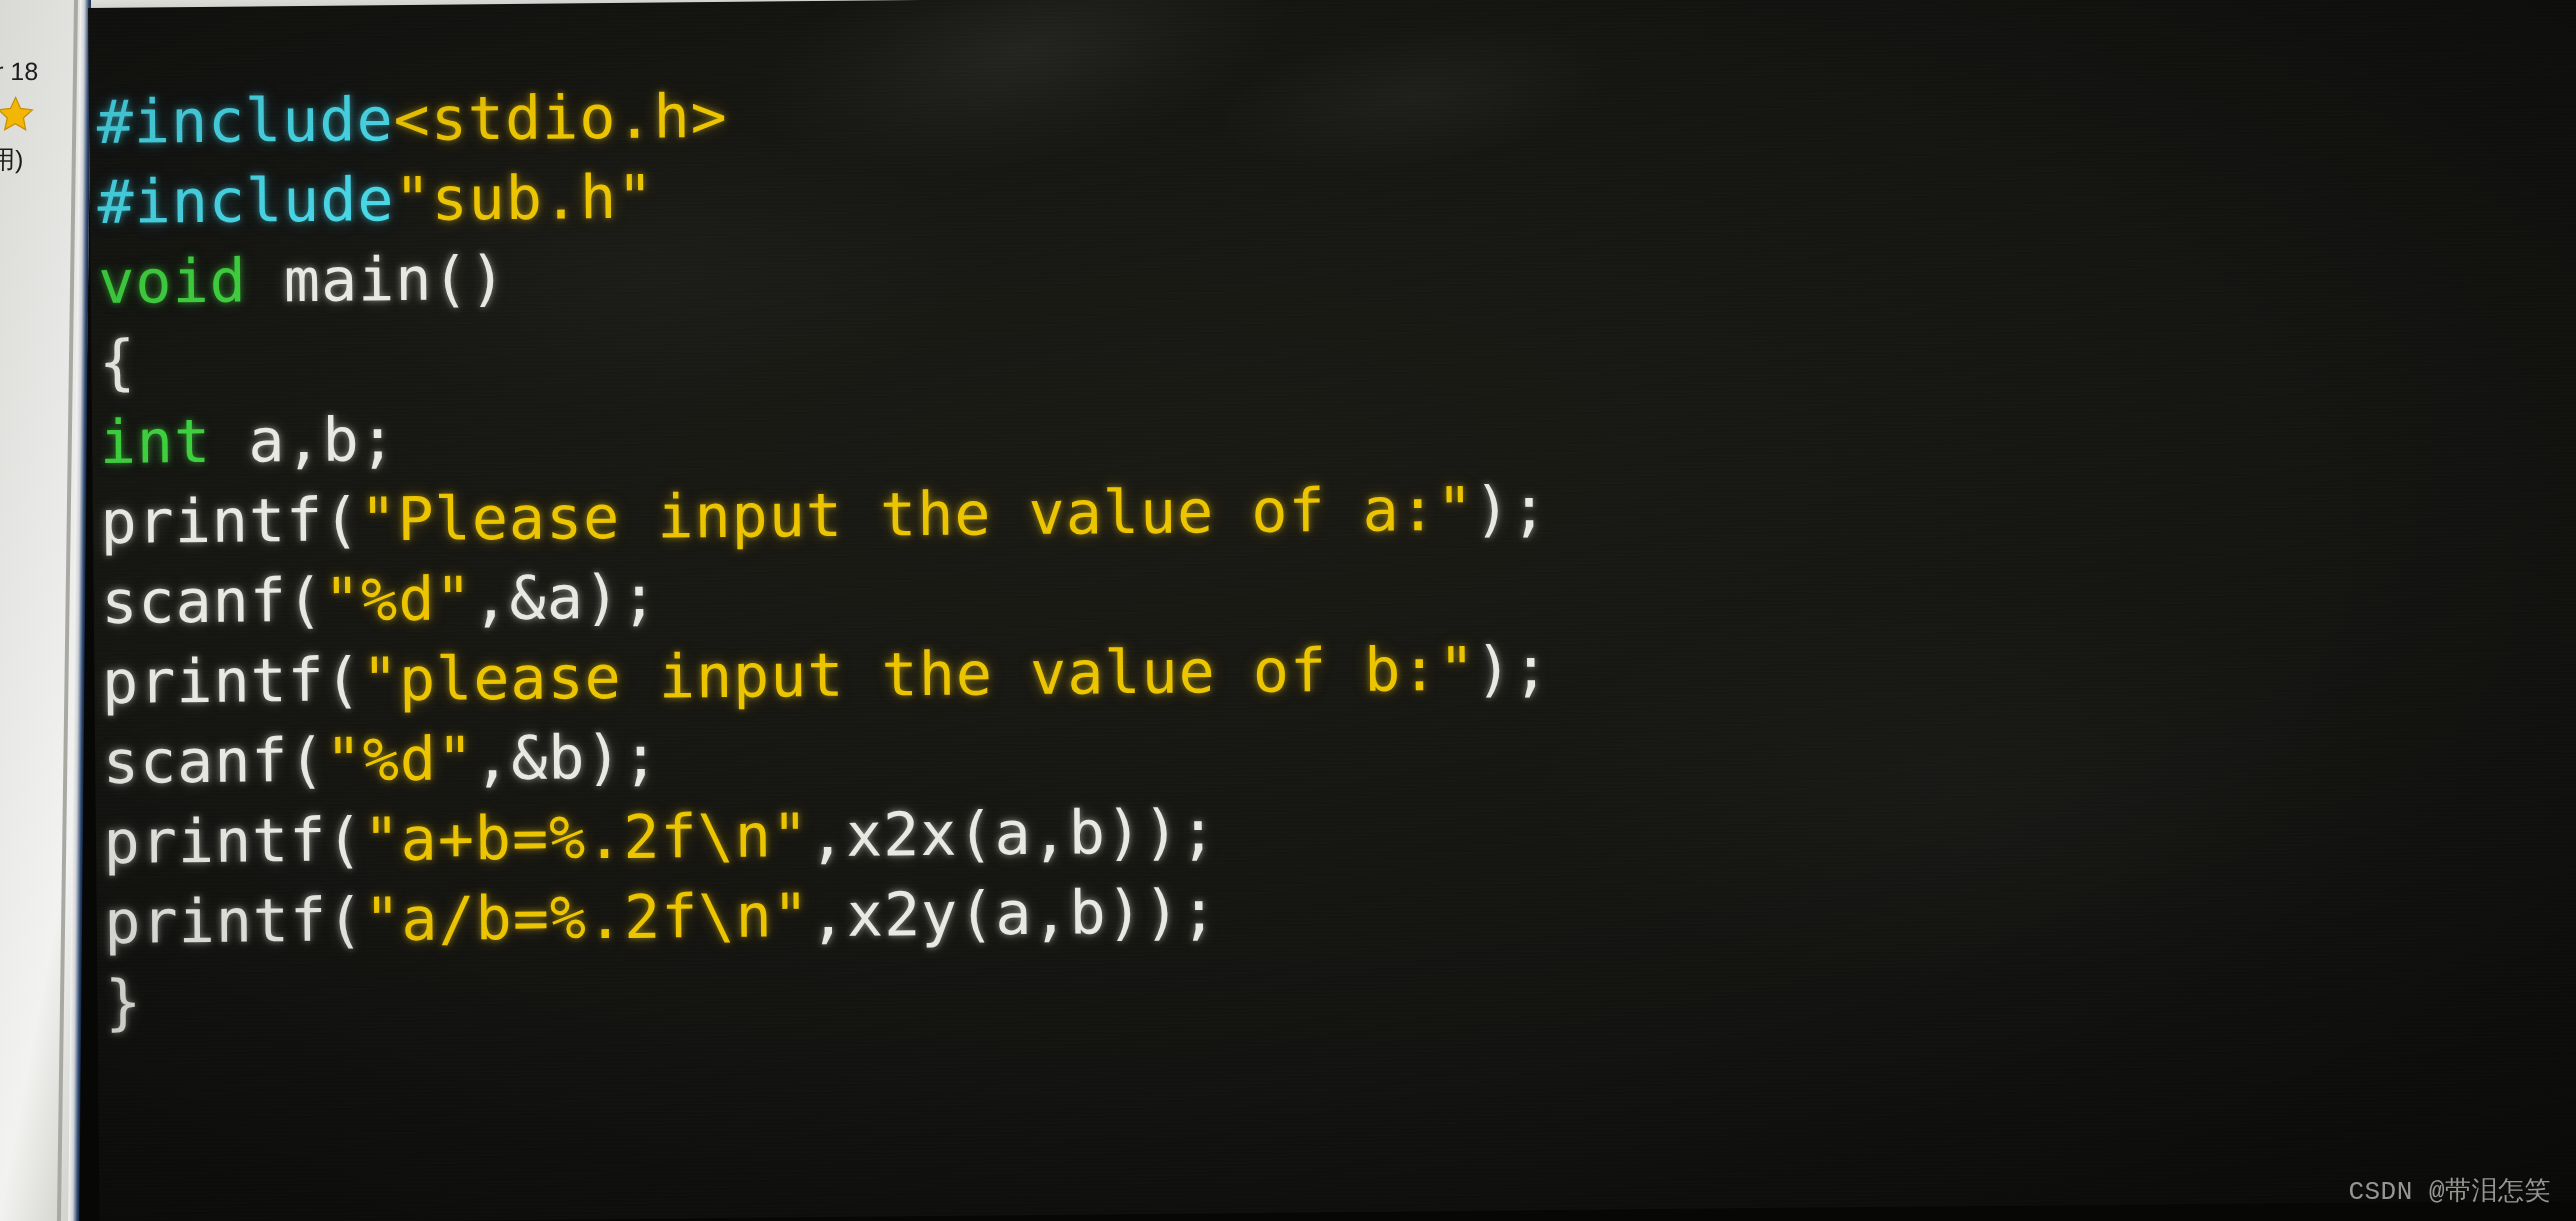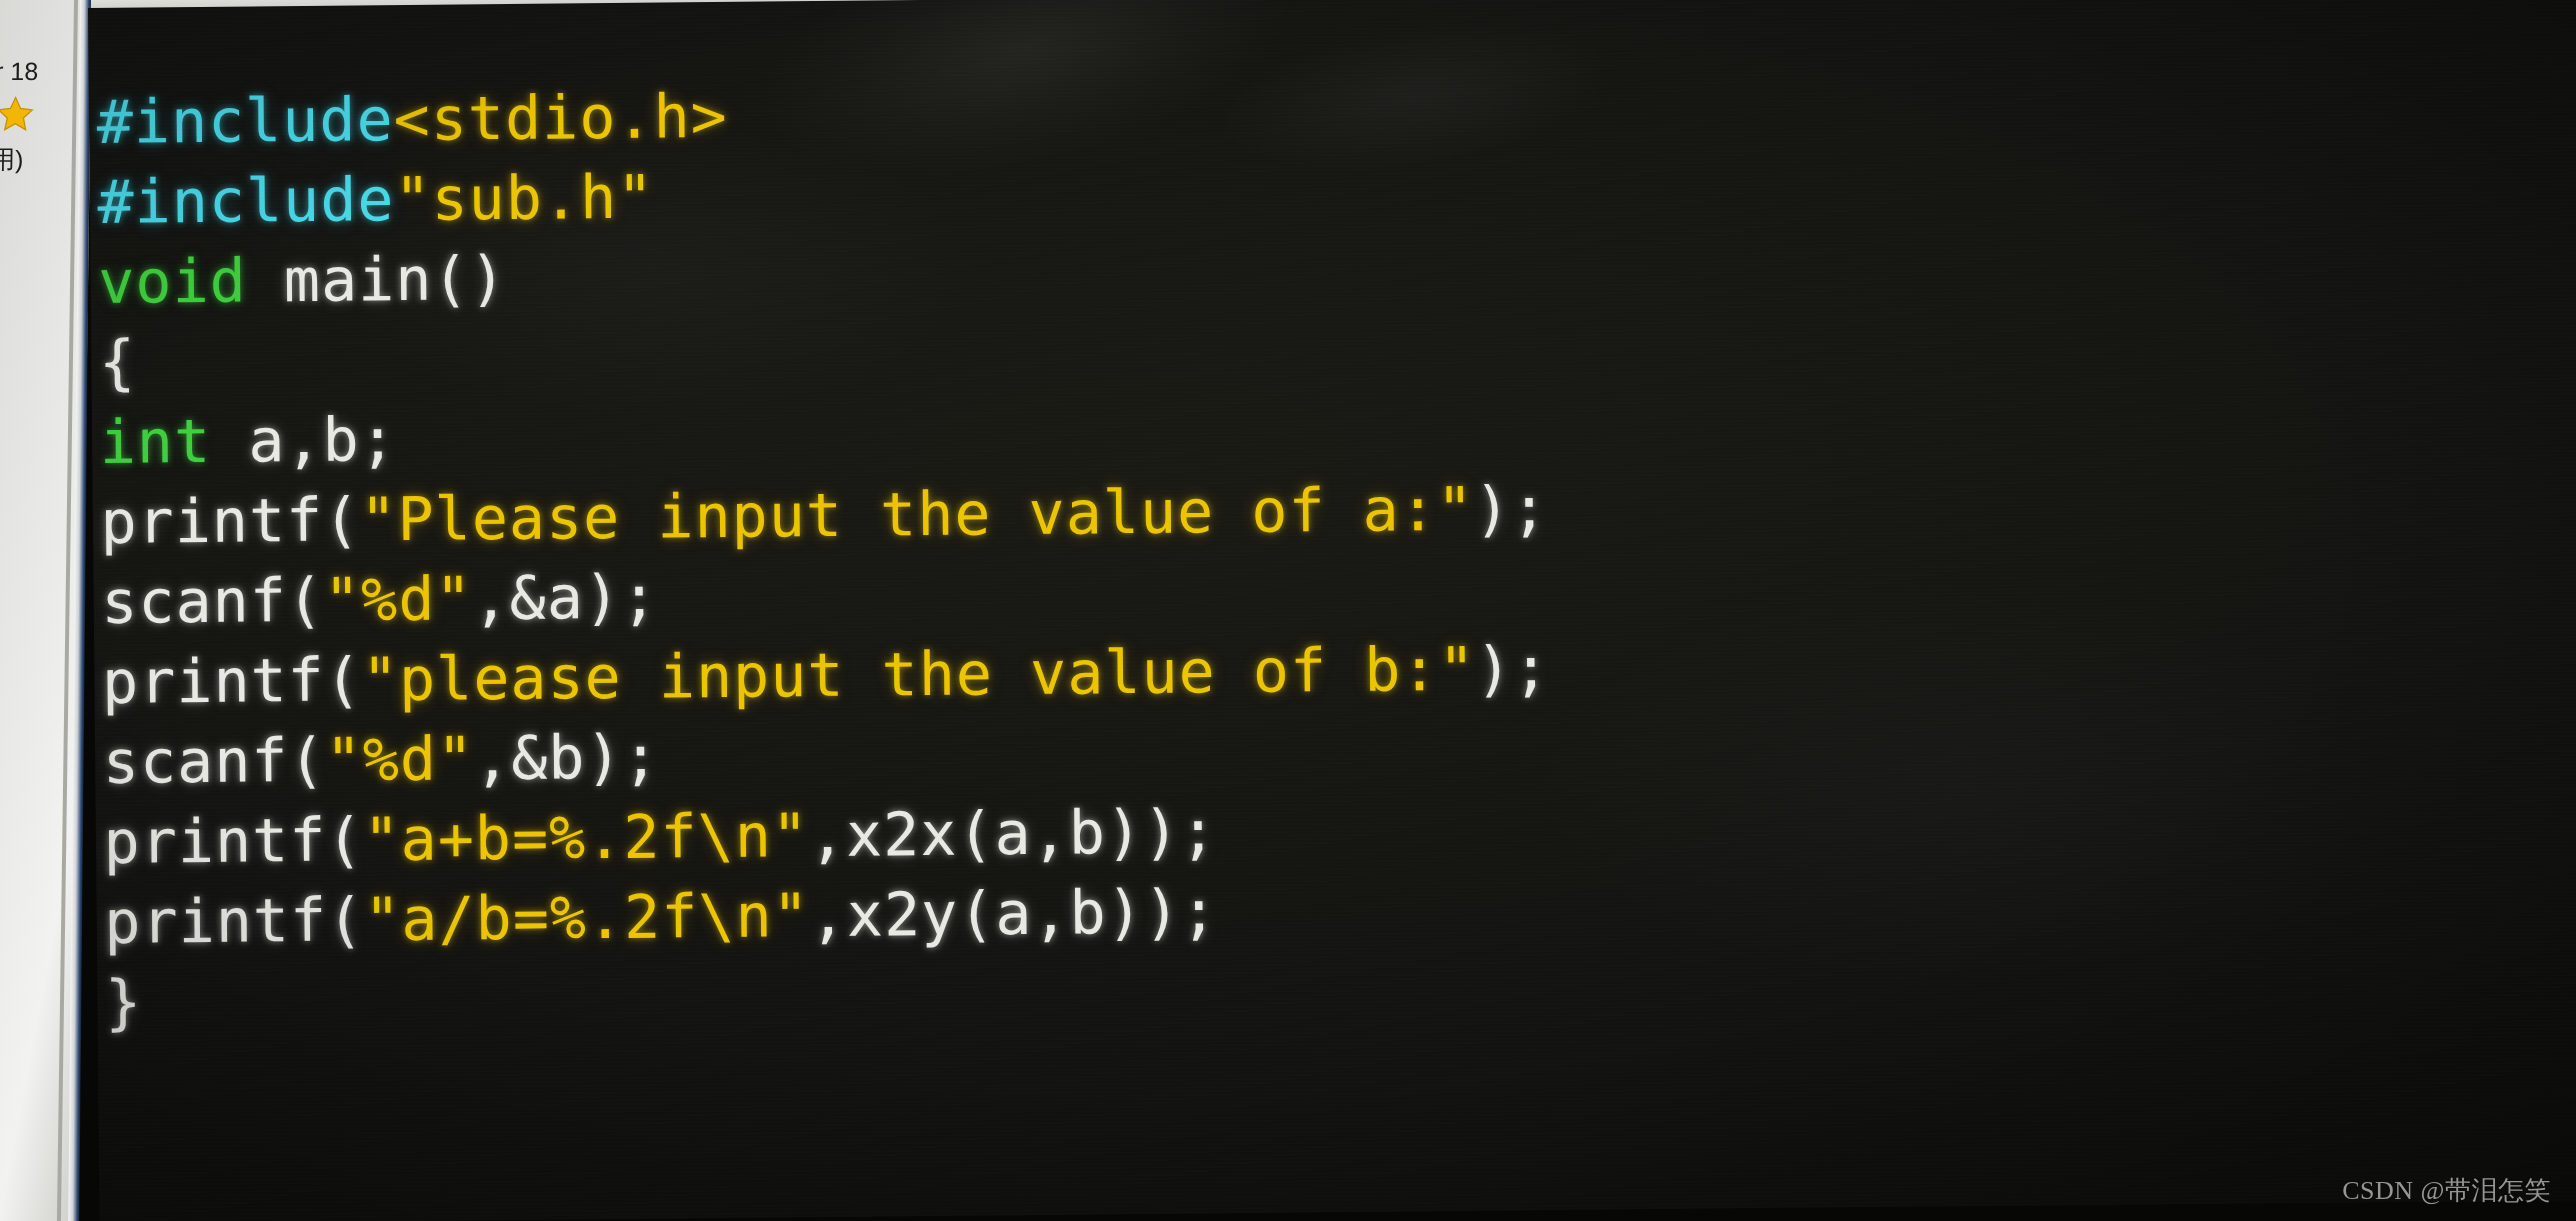--- a/index.html
+++ b/index.html
@@ -81,21 +81,21 @@
   .line{height:80px;white-space:pre;}
   .tok{white-space:pre;}
   .c-kw{color:#3ecf3e;text-shadow:0 0 6.7px rgba(70,220,70,0.55),0 0 15.3px rgba(60,200,60,0.28);}
   .c-pre{color:#49d9e8;text-shadow:0 0 6.7px rgba(70,220,240,0.55),0 0 17px rgba(60,200,230,0.3);}
   .c-str{color:#ecc500;text-shadow:0 0 6.7px rgba(235,200,20,0.55),0 0 17px rgba(230,190,10,0.3);}
   .c-id{color:#e9e9e4;text-shadow:0 0 6.7px rgba(235,235,230,0.5),0 0 16px rgba(220,220,215,0.25);}
 
   
   #watermark{
     position:absolute;right:25px;bottom:13.4px;
-    font-family:Liberation Serif, serif;font-size:26px;color:#b9b9b6;opacity:.8;
+    font-family:Liberation Mono, monospace;font-size:26px;color:#b9b9b6;opacity:.8;
     white-space:nowrap;letter-spacing:0.5px;
   }
 </style>
 </head>
 <body>
 
 <div id="photo">
 
   <div id="left-pane">
     <div id="left-pane-inner">

